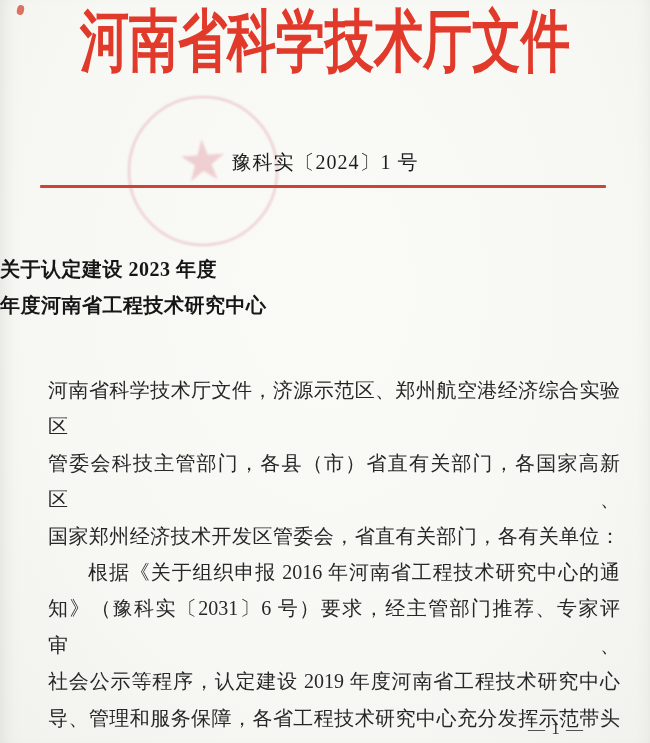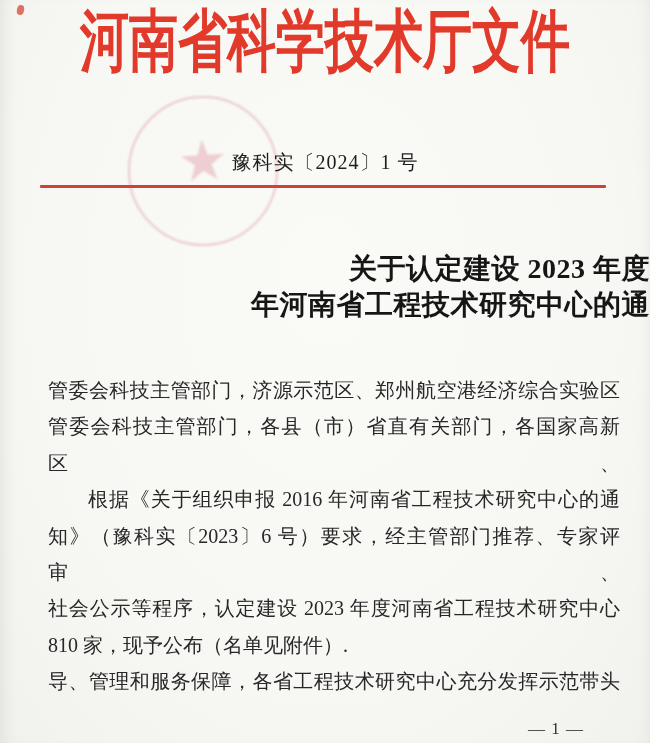--- a/index.html
+++ b/index.html
@@ -32,21 +32,21 @@
   .doc-number{
     position:absolute;top:149px;left:0;width:650px;
     text-align:center;font-size:20px;letter-spacing:1px;color:#1c1c1c;
   }
   .red-rule{
     position:absolute;top:185px;left:40px;width:566px;height:3px;
     background:#cd4437;border-radius:1px;
   }
   .doc-title{
     position:absolute;top:251px;left:0;width:650px;
-    text-align:right;font-size:28px;line-height:36px;font-weight:bold;
+    text-align:left;font-size:20px;line-height:36px;font-weight:bold;
     color:#161616;letter-spacing:0.5px;
   }
   .body-text{
     position:absolute;top:372px;left:48px;width:572px;
     font-size:20px;line-height:36.4px;color:#272727;
   }
   .body-text .jline{text-align:justify;text-align-last:justify;}
   .body-text .lline{text-align:left;text-align-last:left;}
   .body-text .indent{text-indent:40px;}
   .page-number{
@@ -66,28 +66,28 @@
   </div>
 
   <h1 class="org-title">河南省科学技术厅文件</h1>
 
   <div class="doc-number">豫科实〔2024〕1 号</div>
 
   <div class="red-rule"></div>
 
   <div class="doc-title">
     <div>关于认定建设 2023 年度</div>
-    <div>年河南省工程技术研究中心的通</div>
+    <div>年度河南省工程技术研究中心</div>
   </div>
 
   <div class="body-text">
-    <div class="jline">管委会科技主管部门，济源示范区、郑州航空港经济综合实验区</div>
+    <div class="jline">河南省科学技术厅文件，济源示范区、郑州航空港经济综合实验区</div>
     <div class="jline">管委会科技主管部门，各县（市）省直有关部门，各国家高新区、</div>
+    <div class="jline">国家郑州经济技术开发区管委会，省直有关部门，各有关单位：</div>
     <div class="jline indent">根据《关于组织申报 2016 年河南省工程技术研究中心的通</div>
-    <div class="jline">知》（豫科实〔2023〕6 号）要求，经主管部门推荐、专家评审、</div>
-    <div class="jline">社会公示等程序，认定建设 2023 年度河南省工程技术研究中心</div>
-    <div class="lline">810 家，现予公布（名单见附件）.</div>
+    <div class="jline">知》（豫科实〔2031〕6 号）要求，经主管部门推荐、专家评审、</div>
+    <div class="jline">社会公示等程序，认定建设 2019 年度河南省工程技术研究中心</div>
     <div class="jline">导、管理和服务保障，各省工程技术研究中心充分发挥示范带头</div>
   </div>
 
   <div class="page-number">— 1 —</div>
 
 </div>
 
 </body></html>

